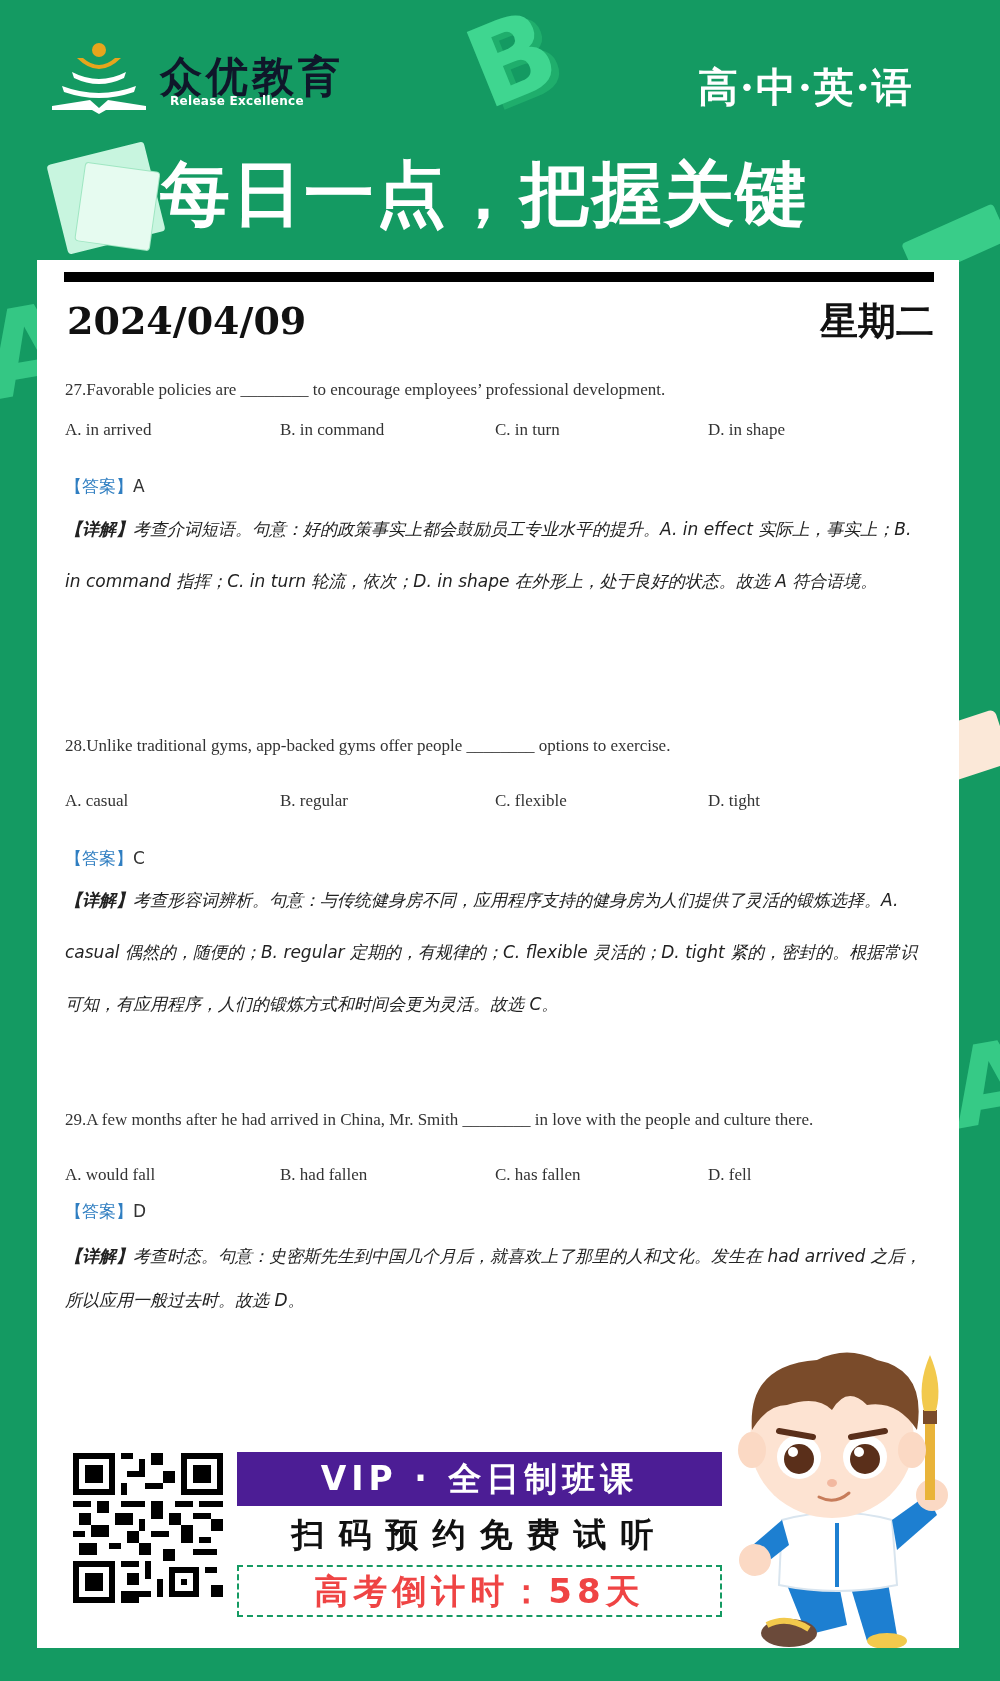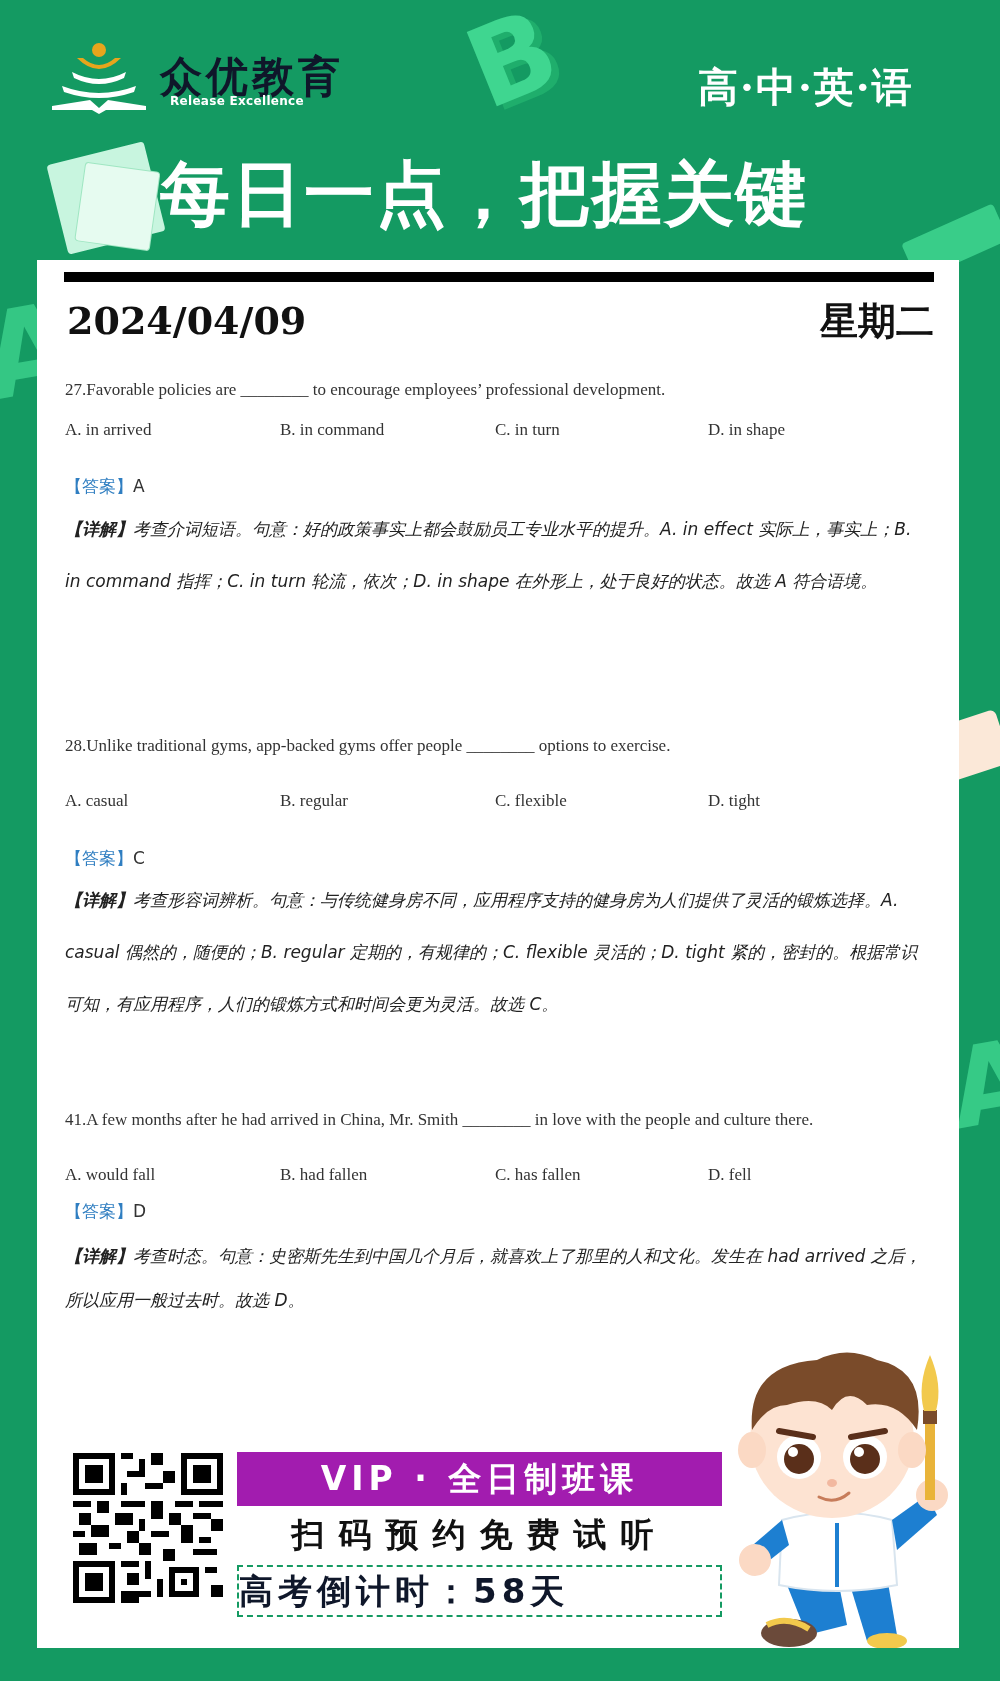--- a/index.html
+++ b/index.html
@@ -44,23 +44,23 @@
   .opts span:nth-child(4){left:643px}
 
   .ans { position:absolute; left:28px; font-size:17px; color:#333; }
   .ans .tag { color:#2f7ec1; }
   .detail { position:absolute; left:28px; width:860px; font-size:17px; color:#222; line-height:52px;font-style:italic; }
   .detail .tag { color:#222; font-weight:bold; }
 
   
   .qr { position:absolute; left:36px; top:1193px; width:150px; height:150px; background:#fff; }
   .qr-svg { width:150px; height:150px; display:block; }
-  .vip { position:absolute; left:200px; top:1192px; width:485px; height:54px; background:#a21caf; color:#fff; font-size:33px; font-weight:bold; text-align:center; line-height:54px; letter-spacing:5px; }
+  .vip { position:absolute; left:200px; top:1192px; width:485px; height:54px; background:#4c1d95; color:#fff; font-size:33px; font-weight:bold; text-align:center; line-height:54px; letter-spacing:5px; }
   .scan { position:absolute; left:200px; top:1250px; width:485px; height:50px; color:#111; font-size:33px; font-weight:bold; text-align:center; line-height:50px; letter-spacing:14px; }
-  .countdown { position:absolute; left:200px; top:1305px; width:485px; height:52px; border:2px dashed #149a62; color:#0f172a; font-size:34px; font-weight:bold; text-align:left; line-height:48px; letter-spacing:5px; }
+  .countdown { position:absolute; left:200px; top:1305px; width:485px; height:52px; border:2px dashed #149a62; color:#ef4444; font-size:34px; font-weight:bold; text-align:center; line-height:48px; letter-spacing:5px; }
   .mascot { position:absolute; left:690px; top:1085px; width:230px; height:303px; }
 </style>
 </head>
 <body>
 
 <div class="deco-b">B</div>
 <div class="deco-a-left">A</div>
 <div class="deco-a-right">A</div>
 <div class="deco-paper"></div>
 <div class="deco-paper-right"></div>
@@ -104,21 +104,21 @@
     <span>C. flexible</span>
     <span>D. tight</span>
   </div>
   <div class="ans" style="top:587px">
     <span class="tag">【答案】</span><span>C</span>
   </div>
   <div class="detail" style="top:614px">
     <span class="tag">【详解】</span><span>考查形容词辨析。句意：与传统健身房不同，应用程序支持的健身房为人们提供了灵活的锻炼选择。A. casual 偶然的，随便的；B. regular 定期的，有规律的；C. flexible 灵活的；D. tight 紧的，密封的。根据常识可知，有应用程序，人们的锻炼方式和时间会更为灵活。故选 C。</span>
   </div>
 
-  <div class="q" style="top:850px">41.A  few months after he had arrived in China, Mr. Smith ________ in love with the people and culture there.</div>
+  <div class="q" style="top:850px">29.A  few months after he had arrived in China, Mr. Smith ________ in love with the people and culture there.</div>
   <div class="opts" style="top:905px">
     <span>A. would fall</span>
     <span>B. had fallen</span>
     <span>C. has fallen</span>
     <span>D. fell</span>
   </div>
   <div class="ans" style="top:940px">
     <span class="tag">【答案】</span><span>D</span>
   </div>
   <div class="detail" style="top:974px; line-height:44px;">

